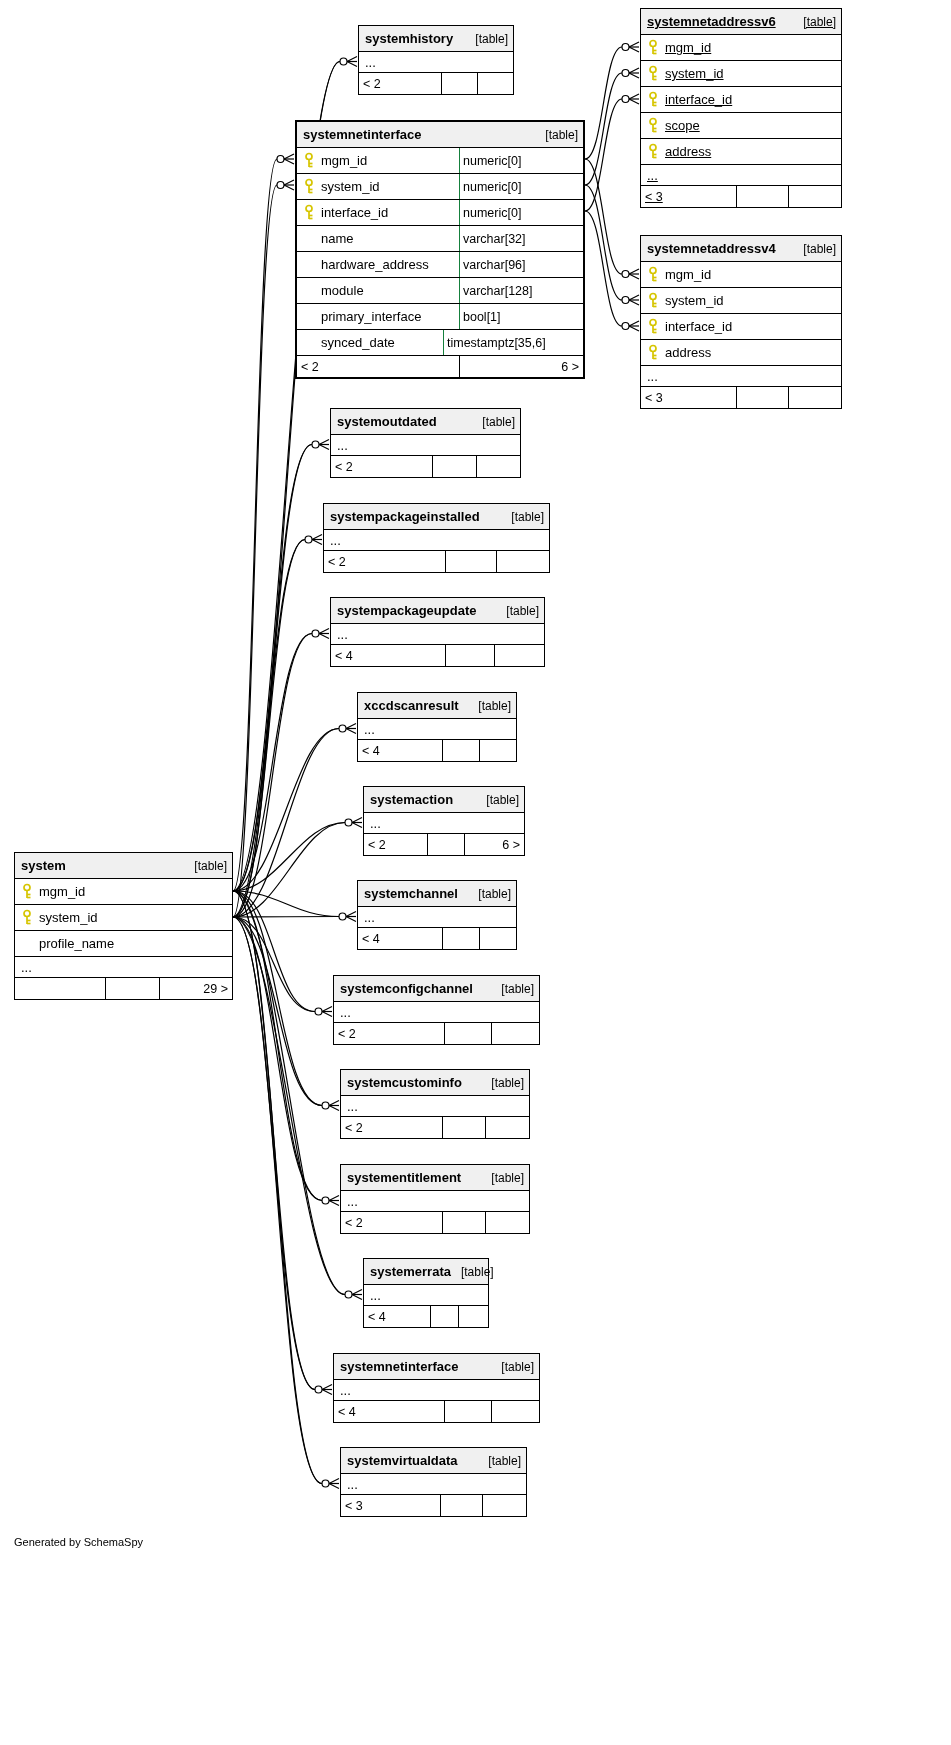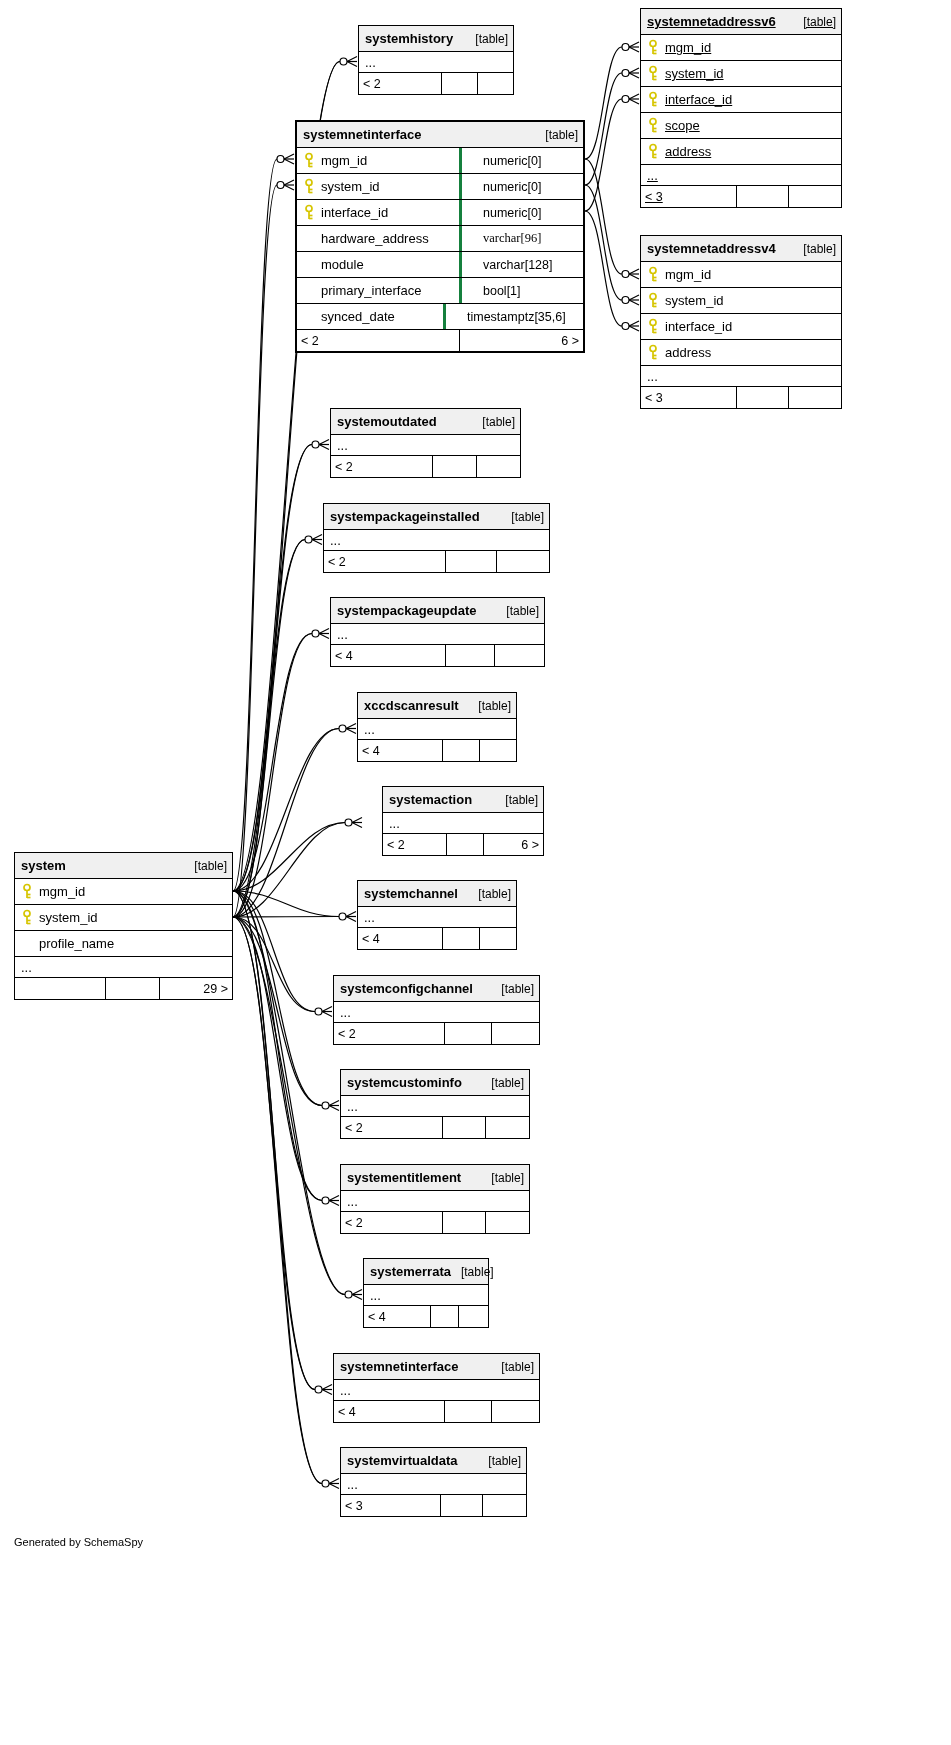--- a/index.html
+++ b/index.html
@@ -21,22 +21,22 @@
     padding: 0 5px 0 6px;
   }
   .tbl-name { font-weight: 700; font-size: 13px; white-space: nowrap; }
   .tbl-badge { font-size: 12px; white-space: nowrap; margin-left: 10px; }
 
   .tbl-row { display: flex; align-items: center; height: 26px; border-bottom: 1px solid #000; }
   .tbl-row.ellipsis { height: 21px; padding-left: 6px; }
   .key-cell { width: 24px; padding-left: 5px; display: flex; align-items: center; flex: none; }
   .col-name { white-space: nowrap; flex: 1; overflow: hidden; }
   .col-type {
-    flex: none; border-left: 3px solid #15803d; height: 100%;
-    display: flex; align-items: center; padding-left: 21px;
+    flex: none; border-left: 1px solid #15803d; height: 100%;
+    display: flex; align-items: center; padding-left: 3px;
     font-size: 12.5px; white-space: nowrap;
   }
 
   .tbl-footer { display: flex; height: 21px; font-size: 12.5px; }
   .footer-cell { display: flex; align-items: center; padding: 0 4px; overflow: hidden; }
   .footer-cell:not(:last-child) { border-right: 1px solid #000; }
   .footer-cell.right { justify-content: flex-end; }
 
   .rel-line { fill: none; stroke: #000; stroke-width: 1.2; }
   .crowfoot line { stroke: #000; stroke-width: 1.2; }
@@ -330,22 +330,27 @@
               <line x1="7" y1="7.5" x2="7" y2="15" stroke="#d6c500" stroke-width="1.7"></line>
               <line x1="7" y1="11.5" x2="10.5" y2="11.5" stroke="#d6c500" stroke-width="1.7"></line>
               <line x1="7" y1="14.5" x2="10.5" y2="14.5" stroke="#d6c500" stroke-width="1.7"></line>
             </svg>
           </span>
           <span class="col-name">interface_id</span>
           <span class="col-type" style="width: 124px;">numeric[0]</span>
         </div>
         <div class="tbl-row">
           <span class="key-cell"></span>
+          <span class="col-name">name</span>
+          <span class="col-type" style="width: 124px;">varchar[32]</span>
+        </div>
+        <div class="tbl-row">
+          <span class="key-cell"></span>
           <span class="col-name">hardware_address</span>
-          <span class="col-type" style="width: 124px; font-family: Liberation Serif, serif;">varchar[96]</span>
+          <span class="col-type" style="width: 124px;">varchar[96]</span>
         </div>
         <div class="tbl-row">
           <span class="key-cell"></span>
           <span class="col-name">module</span>
           <span class="col-type" style="width: 124px; text-align: right;">varchar[128]</span>
         </div>
         <div class="tbl-row">
           <span class="key-cell"></span>
           <span class="col-name">primary_interface</span>
           <span class="col-type" style="width: 124px;">bool[1]</span>
@@ -467,21 +472,21 @@
         </div>
         <div class="tbl-row ellipsis">
           <span class="col-name">...</span>
         </div>
         <div class="tbl-footer">
           <span class="footer-cell" style="width: 54%;">&lt; 4</span>
           <span class="footer-cell" style="width: 23%;"></span>
           <span class="footer-cell" style="width: 23%;"></span>
         </div>
       </div>
-      <div class="tbl" style="left: 382px; top: 786px; width: 162px;">
+      <div class="tbl" style="left: 363px; top: 786px; width: 162px;">
         <div class="tbl-header">
           <span class="tbl-name">systemaction</span>
           <span class="tbl-badge">[table]</span>
         </div>
         <div class="tbl-row ellipsis">
           <span class="col-name">...</span>
         </div>
         <div class="tbl-footer">
           <span class="footer-cell" style="width: 40%;">&lt; 2</span>
           <span class="footer-cell" style="width: 23%;"></span>

